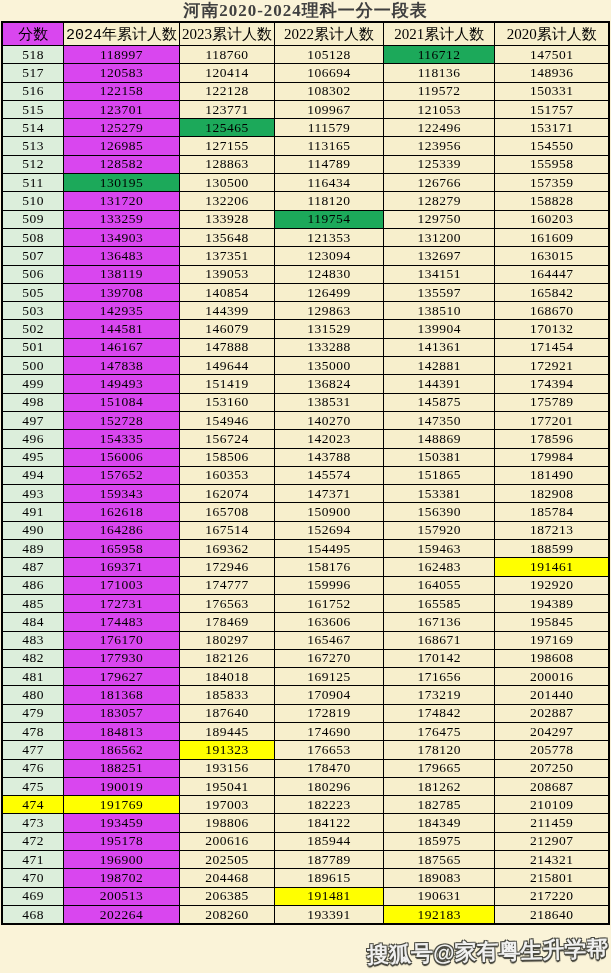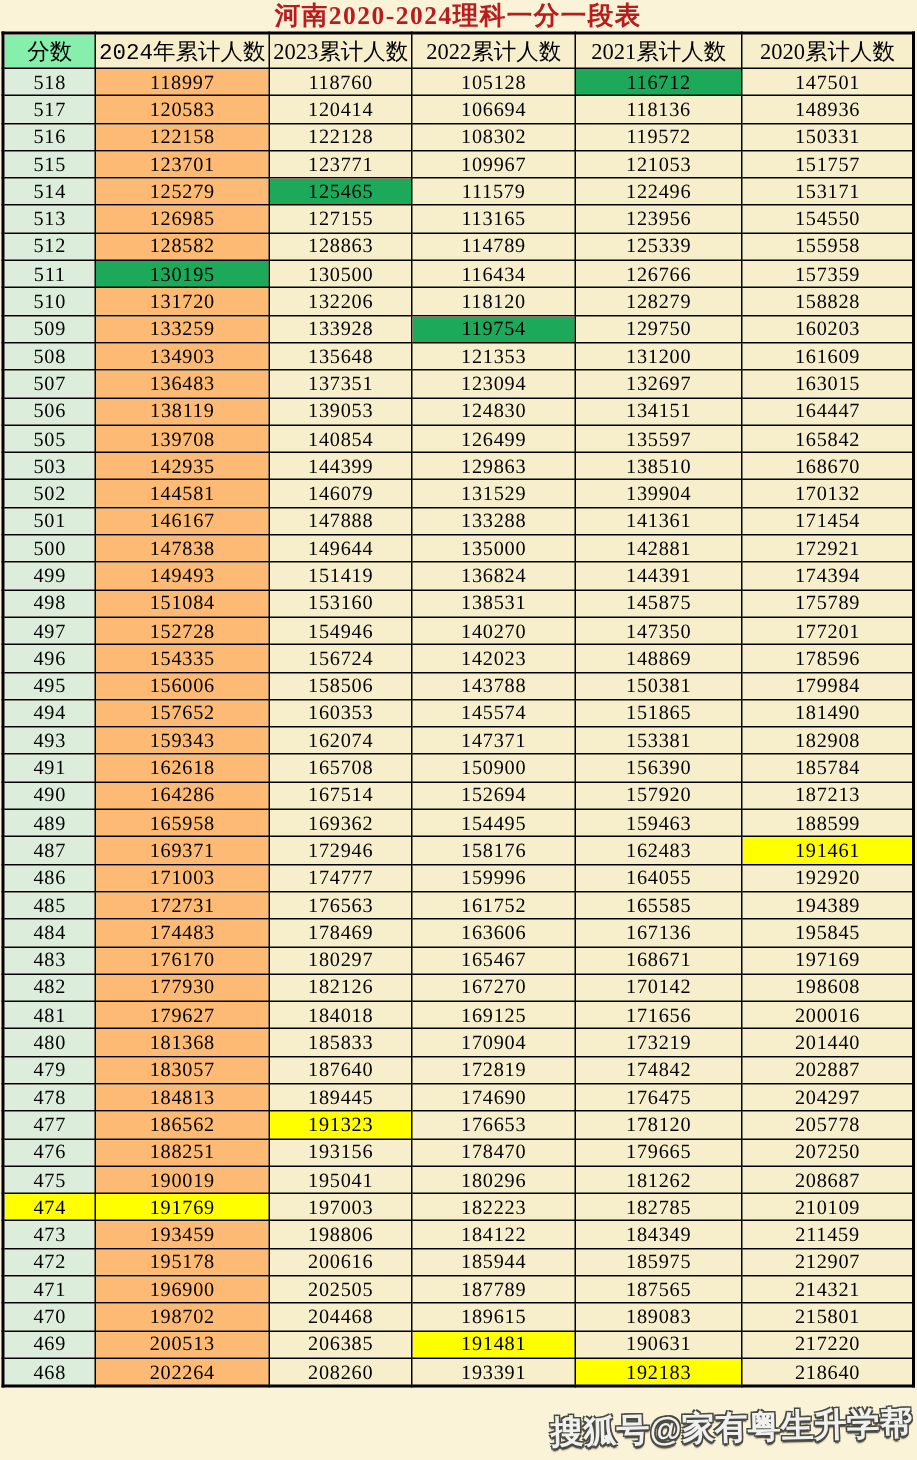--- a/index.html
+++ b/index.html
@@ -8,21 +8,21 @@
     background:#faf3d8;
     font-family:"Liberation Serif","DejaVu Serif",serif;
     position:relative;
     overflow:hidden;
   }
   .page{width:611px;height:973px;position:relative;}
   .title{
     height:21px;line-height:21px;
     text-align:center;
     font-size:17px;font-weight:bold;
-    color:#b91c1c;
+    color:#404040;
     letter-spacing:1px;
   }
   table.score-table{
     border-collapse:collapse;
     table-layout:fixed;
     width:609px;
     margin-left:1px;
     border:2px solid #000;
   }
   .score-table th,.score-table td{
@@ -37,28 +37,28 @@
     height:22px;
     font-size:15px;
     font-weight:normal;
     background:#f7efcc;
   }
   .score-table td{
     height:17.3px;
     font-size:13.5px;
     letter-spacing:0.5px;
   }
-  .score-table th.col0{background:#86efac;width:60px;}
+  .score-table th.col0{background:#d946ef;width:60px;}
   .score-table th.col1{width:114px;font-family:Liberation Mono, monospace;}
   .score-table th.col2{width:94px;margin-left:13px;}
   .score-table th.col3{width:107px;}
   .score-table th.col4{width:110px;margin-left:40px;}
   .score-table th.col5{width:112px;}
   td.col0{background:#dceedb;}
-  td.col1{background:#fdba74;}
+  td.col1{background:#d946ef;}
   td.col2,td.col3,td.col4,td.col5{background:#f7efcc;}
   td.hl-green{background:#1ca95a !important;}
   td.hl-yellow{background:#ffff00 !important;}
   .watermark{
     position:absolute;
     right:3px;
     bottom:6px;
     font-size:22px;
     font-weight:bold;
     font-family:"Liberation Sans","DejaVu Sans",sans-serif;

